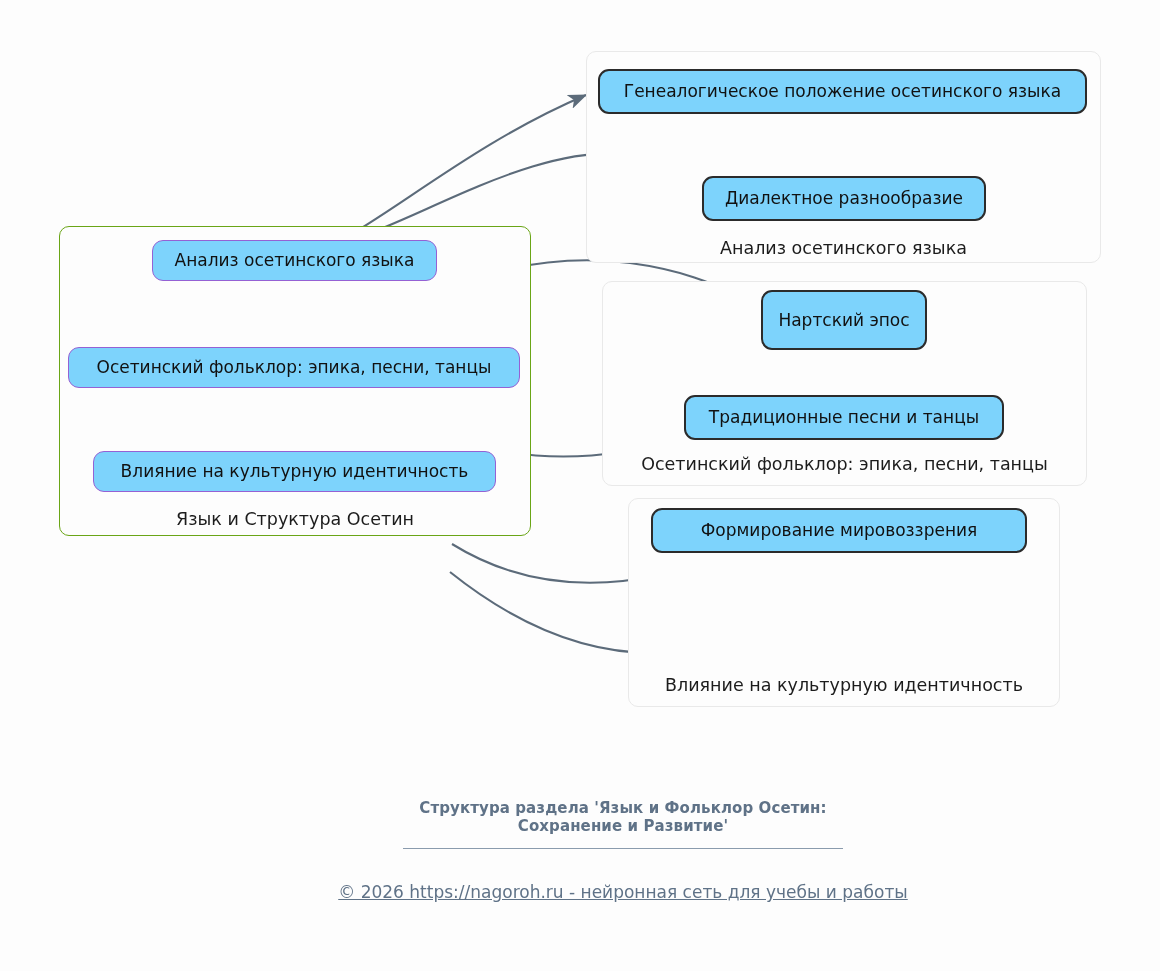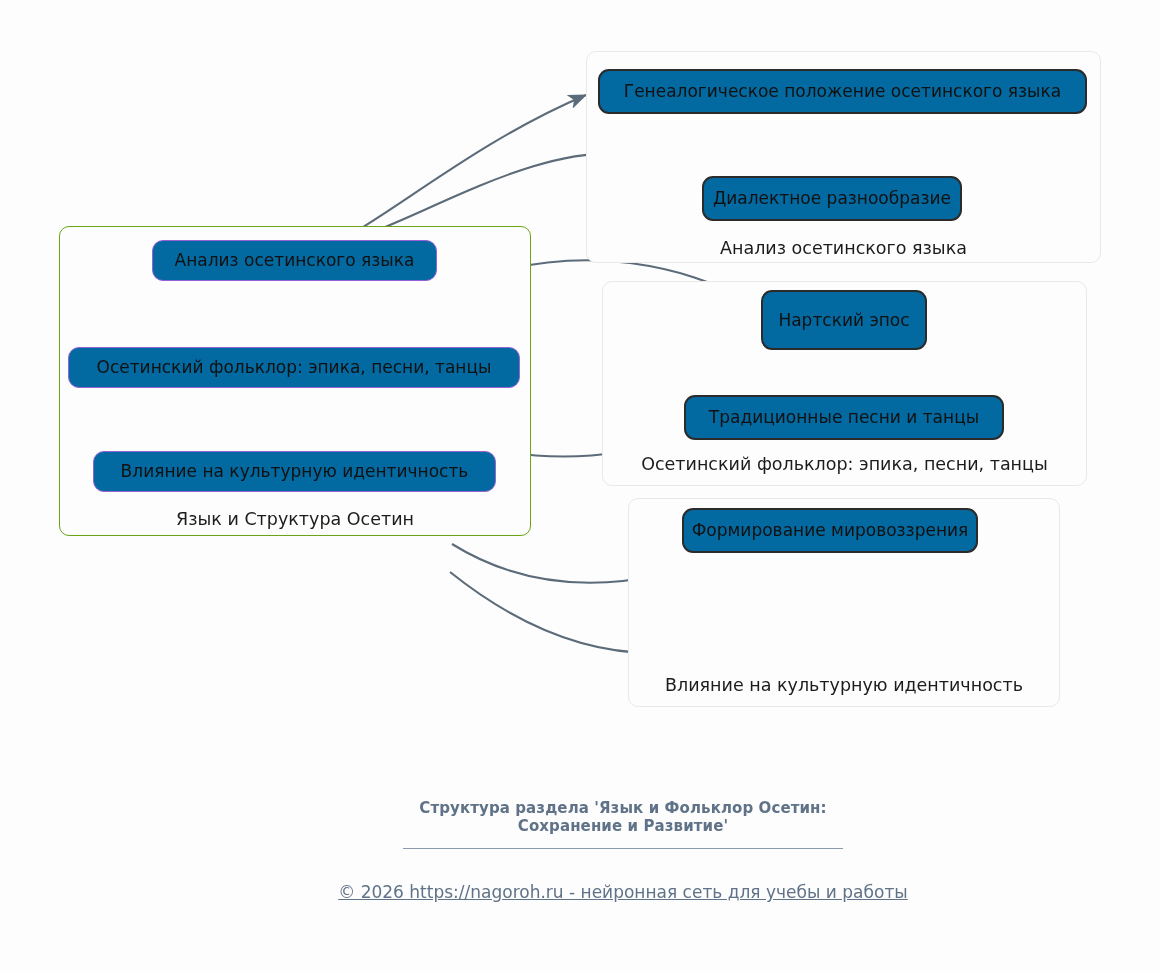--- a/index.html
+++ b/index.html
@@ -50,21 +50,21 @@
   }
 
   
   .node {
     position: absolute;
     box-sizing: border-box;
     display: flex;
     align-items: center;
     justify-content: center;
     border-radius: 11px;
-    background: #0369a1;
+    background: #7dd3fc;
     font-size: 17px;
     color: #111111;
     white-space: nowrap;
     line-height: 1;
   }
   .node.purple {
     border: 1.9px solid #9561d4;
   }
   .node.dark {
     border: 2px solid #2b2b2b;
@@ -144,21 +144,21 @@
     <span>Язык и Структура Осетин</span>
   </div>
 
   <div class="cluster right" style="left:586px; top:51px; width:515px; height:212px;">
   </div>
 
   <div class="node dark" style="left:598px; top:69px; width:489px; height:45px;">
     <span>Генеалогическое положение осетинского языка</span>
   </div>
 
-  <div class="node dark" style="left:702px; top:176px; width:260px; height:45px;">
+  <div class="node dark" style="left:702px; top:176px; width:284px; height:45px;">
     <span>Диалектное разнообразие</span>
   </div>
 
   <div class="cluster-label" style="left:586px; top:238px; width:515px;">
     <span>Анализ осетинского языка</span>
   </div>
 
   <div class="cluster right" style="left:602px; top:281px; width:485px; height:205px;">
   </div>
 
@@ -170,21 +170,21 @@
     <span>Традиционные песни и танцы</span>
   </div>
 
   <div class="cluster-label" style="left:602px; top:454px; width:485px;">
     <span>Осетинский фольклор: эпика, песни, танцы</span>
   </div>
 
   <div class="cluster right" style="left:628px; top:498px; width:432px; height:209px;">
   </div>
 
-  <div class="node dark" style="left:682px; top:508px; width:296px; height:45px;">
+  <div class="node dark" style="left:651px; top:508px; width:376px; height:45px;">
     <span>Формирование мировоззрения</span>
   </div>
 
 
   <div class="cluster-label" style="left:628px; top:675px; width:432px;">
     <span>Влияние на культурную идентичность</span>
   </div>
 
   <div id="footer" style="top:800px;padding-left:43px;">
     <div id="footer-title">

